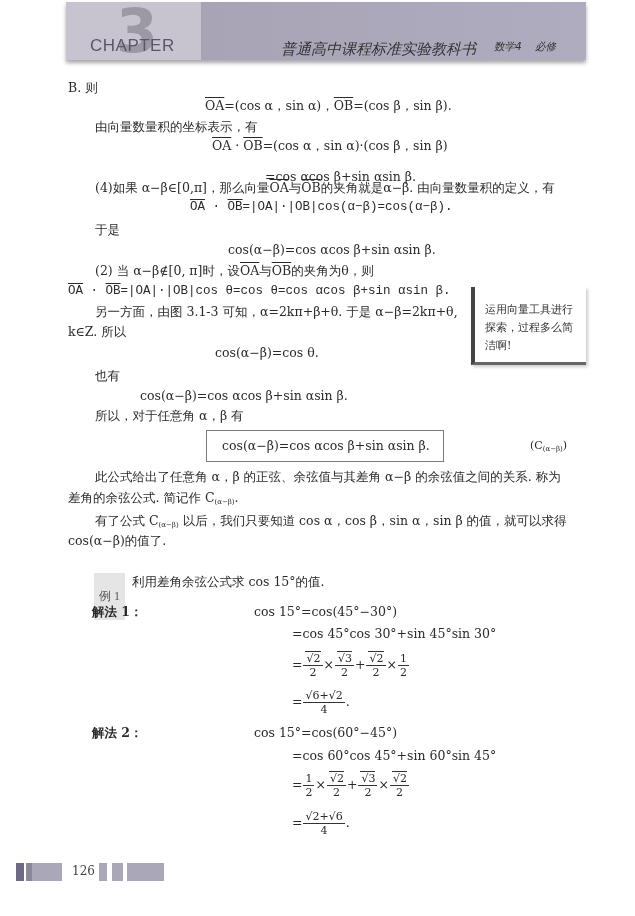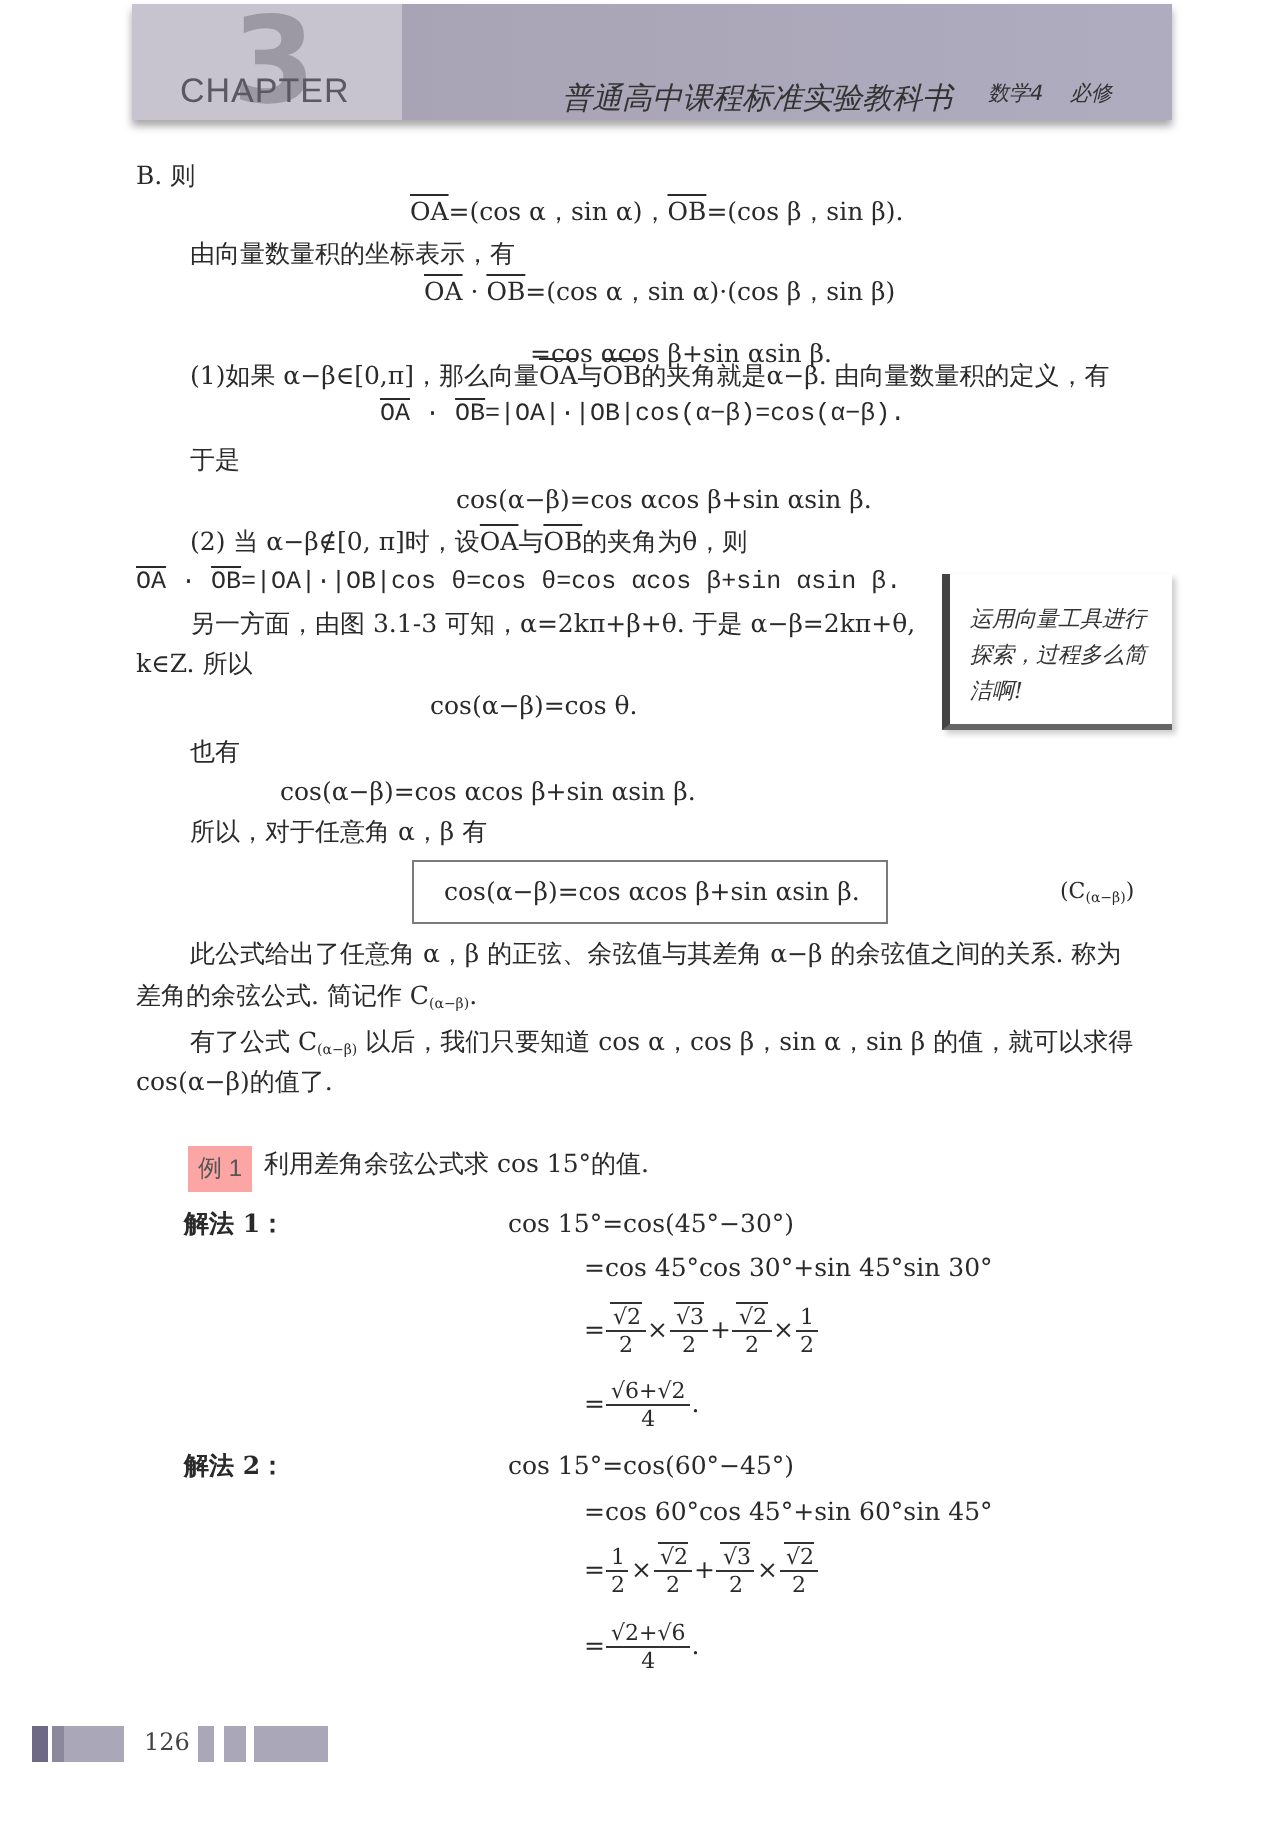--- a/index.html
+++ b/index.html
@@ -35,25 +35,25 @@
 
   .boxed {
     position: absolute; left: 206px; top: 430px; width: 238px; height: 32px;
     border: 1.5px solid #7a7a7a;
   }
   .side-note {
     position: absolute; left: 471px; top: 287px; width: 115px; height: 78px;
     border-left: 4px solid #444; border-bottom: 3px solid #666;
     box-shadow: 2px 2px 3px rgba(0,0,0,0.2);
     padding: 14px 6px 0 10px; font-size: 11px; line-height: 18px; color: #333;
-    font-style: italic; text-align: left;
+    text-align: left;
   }
   .example-tag {
-    position: absolute; left: 94px; top: 573px; padding: 3px 5px; background: #fca5a5; color: #555;
-    font-family: Liberation Sans, sans-serif; font-size: 12px;
+    position: absolute; left: 94px; top: 573px; padding: 15px 5px; background: #e5e5e5; color: #555;
+    font-family: Liberation Serif, serif; font-size: 12px;
   }
   .bold { font-weight: bold; }
 
   .frac { display: inline-block; vertical-align: middle; text-align: center; margin: 0 1px; }
   .frac .n { display: block; border-bottom: 1px solid #333; padding: 0 2px; line-height: 13px; font-size: 11px; }
   .frac .d { display: block; line-height: 13px; font-size: 11px; }
   .sqrt { border-top: 1px solid #333; padding-left: 1px; }
 
   .footer-bar { position: absolute; top: 863px; height: 18px; background: #a9a7b8; }
   .page-num { position: absolute; left: 72px; top: 864px; font-size: 12px; color: #444; }
@@ -78,21 +78,21 @@
 </div>
 
 <div class="line" style="left:95px;top:119px;">由向量数量积的坐标表示，有</div>
 
 <div class="line" style="left:212px;top:138px;">
   <span class="over">OA</span> · <span class="over">OB</span><span>=(cos α，sin α)·(cos β，sin β)</span>
 </div>
 <div class="line" style="left:265px;top:169px;">=cos αcos β+sin αsin β.</div>
 
 <div class="line" style="left:95px;top:180px;">
-  <span>(1)如果 α−β∈[0,π]，那么向量</span><span class="over">OA</span><span>与</span><span class="over">OB</span><span>的夹角就是α−β. 由向量数量积的定义，有</span>
+  <span>(4)如果 α−β∈[0,π]，那么向量</span><span class="over">OA</span><span>与</span><span class="over">OB</span><span>的夹角就是α−β. 由向量数量积的定义，有</span>
 </div>
 <div class="line" style="left:190px;top:199px;font-family:Liberation Mono, monospace;">
   <span class="over">OA</span> · <span class="over">OB</span><span>=|OA|·|OB|cos(α−β)=cos(α−β).</span>
 </div>
 
 <div class="line" style="left:95px;top:222px;">于是</div>
 <div class="line" style="left:228px;top:242px;">cos(α−β)=cos αcos β+sin αsin β.</div>
 
 <div class="line" style="left:95px;top:263px;">
   <span>(2) 当 α−β∉[0, π]时，设</span><span class="over">OA</span><span>与</span><span class="over">OB</span><span>的夹角为θ，则</span>

